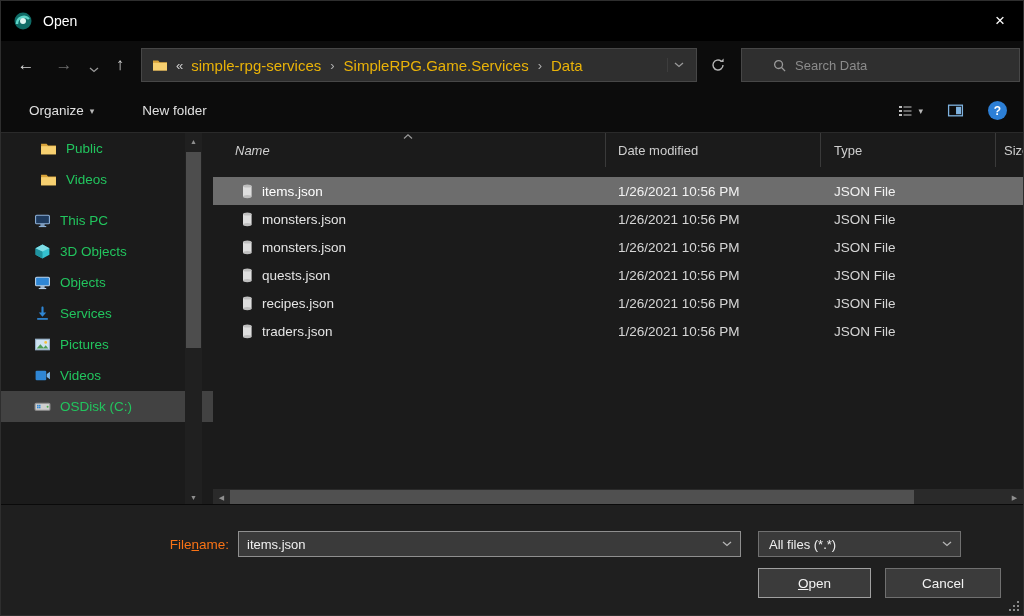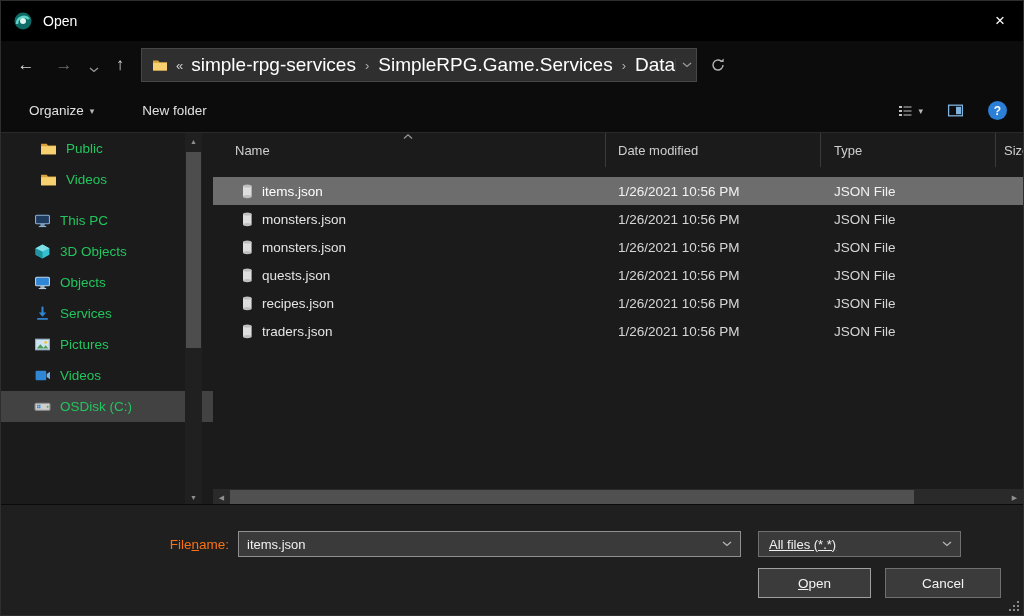--- a/index.html
+++ b/index.html
@@ -16,21 +16,21 @@
   
   .navbar { position:absolute; top:40px; left:0; right:0; height:48px; background:#0c0c0c; }
   .nav-btn { position:absolute; top:12px; width:26px; height:24px; display:flex; align-items:center; justify-content:center; font-size:17px; }
   .nav-back { left:12px; color:#d8d8d8; }
   .nav-fwd { left:50px; color:#6d6d6d; }
   .nav-hist { left:84px; top:17px; width:18px; }
   .nav-up { left:106px; color:#d8d8d8; }
   .addressbar { position:absolute; left:140px; top:7px; width:556px; height:34px; background:#2f2f2f; border:1px solid #474747; display:flex; align-items:center; padding:0 6px; }
   .addr-folder { width:16px; height:16px; margin:0 8px 0 4px; flex:0 0 auto; }
   .crumb-overflow { color:#cfcfcf; font-size:13px; margin-right:8px; }
-  .crumb { color:#ffffff; font-size:19px; white-space:nowrap; }
+  .crumb { color:#eab308; font-size:15px; white-space:nowrap; }
   .crumb-sep { color:#b0b0b0; font-size:13px; margin:0 9px; }
   .addr-caret { margin-left:auto; padding:4px 6px; border-left:1px solid #3d3d3d; display:flex; align-items:center; }
   .refresh-btn { position:absolute; left:706px; top:14px; width:22px; height:20px; display:flex; align-items:center; justify-content:center; }
   .searchbox { position:absolute; left:740px; top:7px; width:279px; height:34px; background:#2f2f2f; border:1px solid #474747; display:flex; align-items:center; padding:0 8px; }
   .searchbox svg { flex:0 0 auto; margin:0 8px 0 22px; }
   .searchbox input { flex:1; background:transparent; border:none; outline:none; color:#d8d8d8; font-size:13px; font-family:inherit; }
   .searchbox input::placeholder { color:#8b8b8b; }
 
   
   .toolbar { position:absolute; top:88px; left:0; right:0; height:44px; background:#0c0c0c; border-bottom:1px solid #2a2a2a; display:flex; align-items:center; }
@@ -58,21 +58,21 @@
   .v-scroll .arrow { position:absolute; left:0; width:17px; height:17px; display:flex; align-items:center; justify-content:center; font-size:7px; color:#8f8f8f; }
   .v-scroll .arrow.up { top:0; }
   .v-scroll .arrow.down { bottom:0; }
   .v-scroll .thumb { position:absolute; left:1px; top:19px; width:15px; height:196px; background:#4d4d4d; }
 
   
   .filelist { position:absolute; left:212px; top:0; right:0; height:100%; }
   .fl-header { display:grid; grid-template-columns:393px 215px 175px 1fr; height:34px; align-items:center; color:#cfcfcf; font-size:13px; position:relative; }
   .fl-header .hcell { height:100%; display:flex; align-items:center; border-right:1px solid #3a3a3a; }
   .fl-header .hcell:last-child { border-right:none; overflow:hidden; white-space:nowrap; }
-  .h-name { padding-left:22px; }
+  .h-name { padding-left:22px;font-style:italic; }
   .h-date { padding-left:12px; }
   .h-type { padding-left:13px; }
   .h-size { padding-left:8px; }
   .sort-caret { position:absolute; left:190px; top:1px; }
   .fl-rows { position:absolute; top:44px; left:0; right:0; }
   .flrow { display:grid; grid-template-columns:393px 215px 175px 1fr; height:28px; align-items:center; font-size:13.5px; color:#e4e4e4; cursor:default; }
   .flrow.selected { background:#6d6d6d; color:#fff; }
   .flrow .cell { overflow:hidden; white-space:nowrap; }
   .c-name { display:flex; align-items:center; padding-left:26px; gap:7px; }
   .c-name .ficon { width:16px; height:16px; flex:0 0 auto; display:inline-flex; }
@@ -87,21 +87,21 @@
   .h-scroll .arrow.right { right:0; }
   .h-scroll .thumb { position:absolute; top:1px; left:17px; width:684px; height:15px; background:#505050; }
 
   
   .footer { position:absolute; left:0; right:0; bottom:0; height:111px; background:#1f1f1f; border-top:1px solid #0a0a0a; }
   .fn-label { position:absolute; left:60px; top:26px; width:168px; height:26px; display:flex; align-items:center; justify-content:flex-end; font-size:13.5px; color:#f97316; }
   .ukey { text-decoration:underline; }
   .fn-input-wrap { position:absolute; left:237px; top:26px; width:503px; height:26px; background:#3a3a3a; border:1px solid #8f8f8f; display:flex; align-items:center; }
   .fn-input-wrap input { flex:1; background:transparent; border:none; outline:none; color:#f0f0f0; font-size:13px; font-family:inherit; padding-left:8px; }
   .combo-caret { padding:0 8px; display:flex; align-items:center; }
-  .ft-combo { position:absolute; left:757px; top:26px; width:203px; height:26px; background:#3a3a3a; border:1px solid #707070; display:flex; align-items:center; font-size:13px; color:#f0f0f0;text-decoration:underline; }
+  .ft-combo { position:absolute; left:757px; top:26px; width:203px; height:26px; background:#3a3a3a; border:1px solid #707070; display:flex; align-items:center; font-size:13px; color:#f0f0f0; }
   .ft-combo .combo-text { flex:1; padding-left:10px; }
   .btn { position:absolute; top:63px; height:30px; background:#3b3b3b; display:flex; align-items:center; justify-content:center; font-size:13.5px; color:#f2f2f2; cursor:default; }
   .btn-open { left:757px; width:113px; border:1px solid #a0a0a0; }
   .btn-cancel { left:884px; width:116px; border:1px solid #707070; }
   .resize-grip { position:absolute; right:3px; bottom:3px; }
 
   svg { display:block; }
 </style>
 </head>
 <body>
@@ -150,20 +150,27 @@
       </span>
     </div>
 
     <span class="refresh-btn">
       <svg viewBox="0 0 16 16" width="16" height="16">
           <path d="M13 8a5 5 0 1 1-1.8-3.85" fill="none" stroke="#b5b5b5" stroke-width="1.4"></path>
           <path d="M13.6 1.4v3.6h-3.6z" fill="#b5b5b5"></path>
         </svg>
     </span>
 
+    <div class="searchbox">
+      <svg viewBox="0 0 16 16" width="15" height="15">
+          <circle cx="7" cy="7" r="4.2" fill="none" stroke="#9a9a9a" stroke-width="1.4"></circle>
+          <line x1="10.2" y1="10.2" x2="14" y2="14" stroke="#9a9a9a" stroke-width="1.4"></line>
+        </svg>
+      <input type="text" placeholder="Search Data" style="">
+    </div>
   </div>
 
   <div class="toolbar">
     <span class="tool-btn tool-organize">
       <span>Organize</span>
       <span class="tool-caret">▾</span>
     </span>
     <span class="tool-btn tool-newfolder">
       <span>New folder</span>
     </span>

